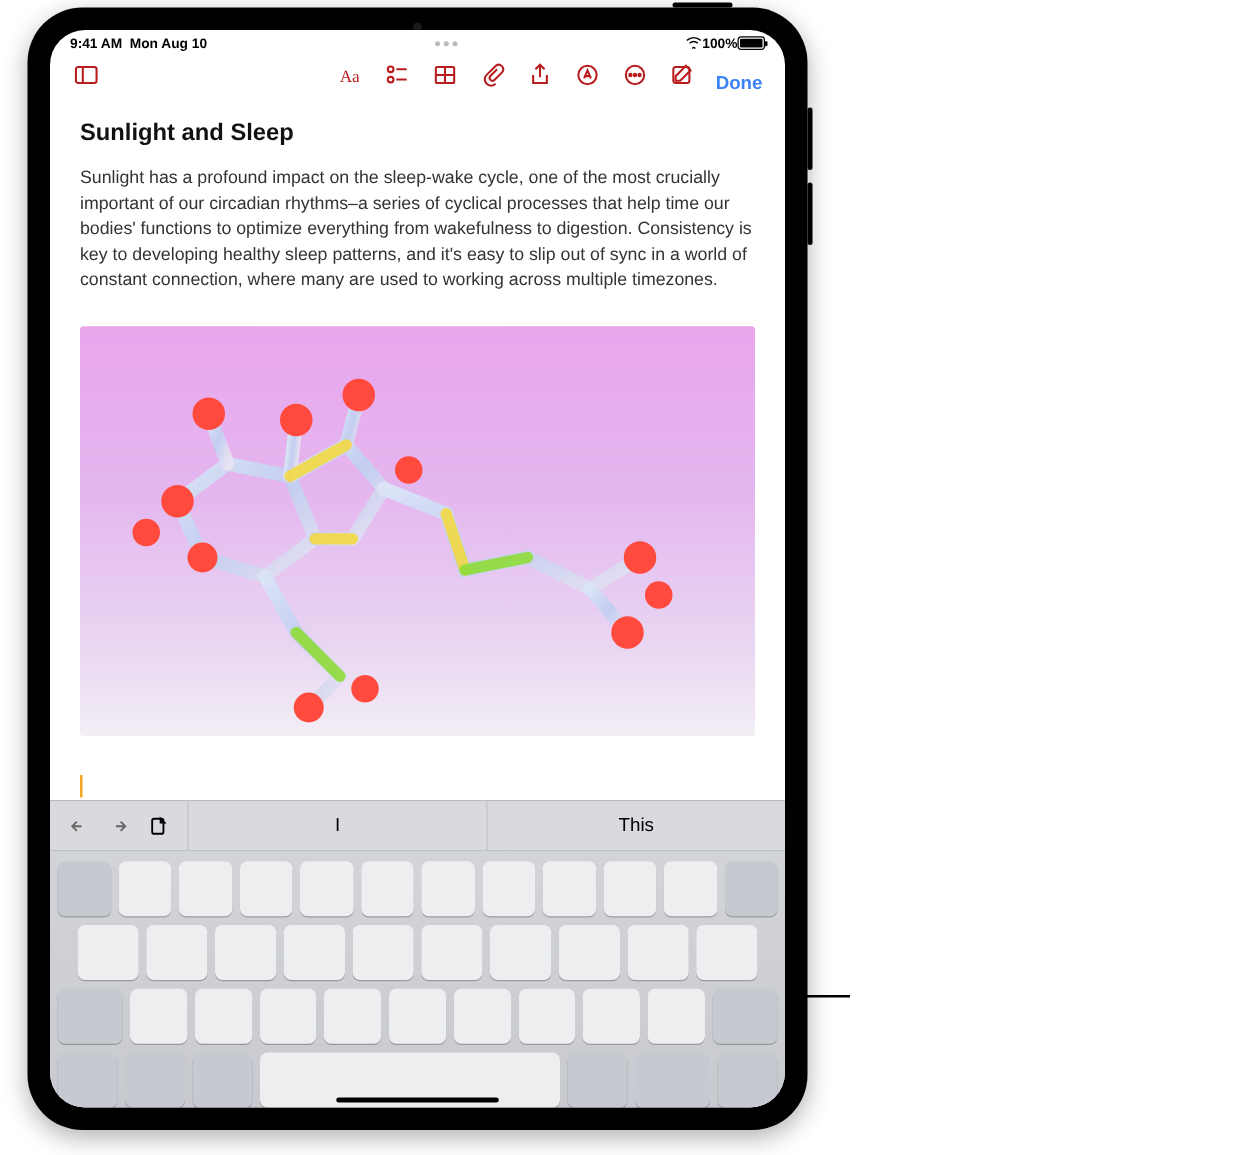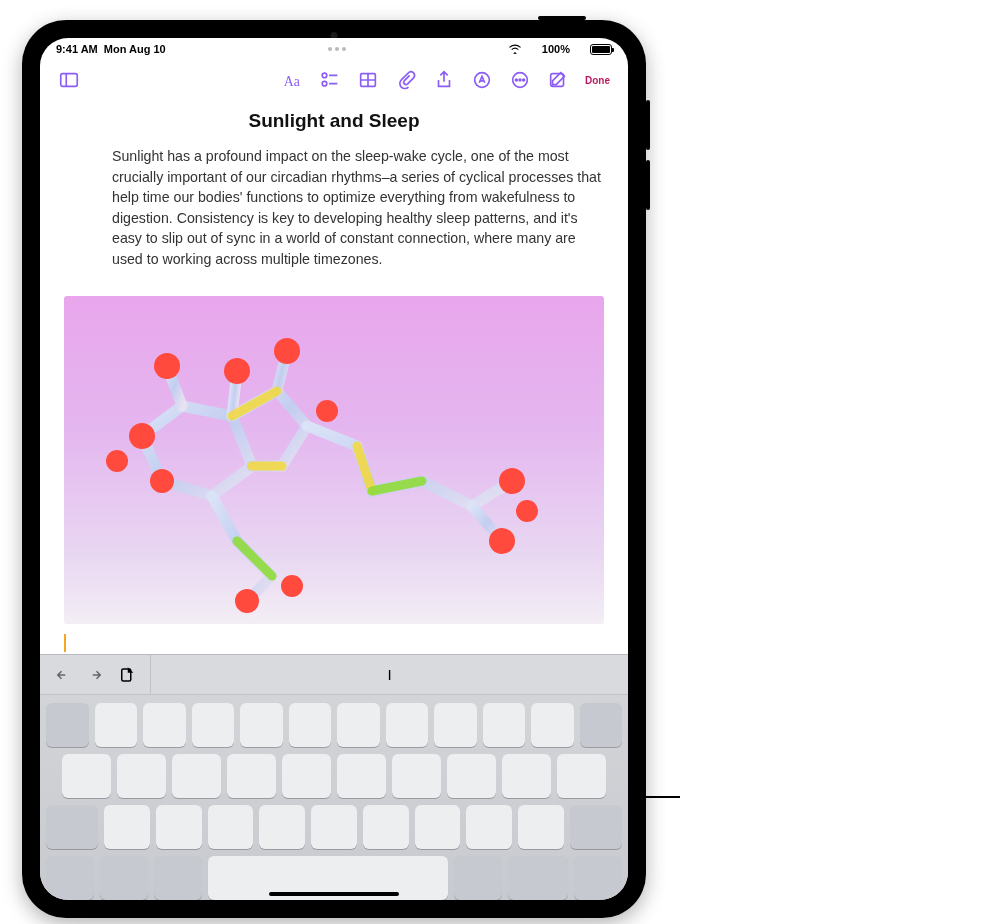--- a/index.html
+++ b/index.html
@@ -12,21 +12,21 @@
     overflow: hidden;
   }
   .stage {
     position: relative;
     width: 988px;
     height: 924px;
   }
   .ipad {
     position: absolute;
     left: 22px;
-    top: 20px;
+    top: 6px;
     width: 624px;
     height: 898px;
     background: #000;
     border-radius: 44px;
     box-shadow: 0 6px 20px rgba(0,0,0,0.3);
   }
   .ipad::before {
     content: "";
     position: absolute;
     left: 50%;
@@ -71,21 +71,21 @@
   .statusbar .left { display: flex; gap: 6px; }
   .statusbar .center { flex: 1; display: flex; justify-content: center; }
   .statusbar .dots {
     display: flex;
     gap: 3px;
     opacity: .4;
   }
   .statusbar .dots span {
     width: 4px; height: 4px; border-radius: 50%; background: #555;
   }
-  .statusbar .right { display: flex; align-items: center; gap: 20px; }
+  .statusbar .right { display: flex; align-items: flex-start; gap: 0; }
   .wifi {
     width: 14px; height: 10px;
   }
   .battery {
     width: 22px; height: 11px;
     border: 1px solid #000;
     border-radius: 3px;
     position: relative;
     padding: 1px;
   }
@@ -107,48 +107,46 @@
   .toolbar {
     height: 40px;
     display: flex;
     align-items: center;
     padding: 0 12px;
     gap: 4px;
   }
   .toolbar .spacer { flex: 1; }
   .toolbtn {
     width: 34px; height: 34px;
-    display: flex; align-items: center; justify-content: center;
+    display: flex; align-items: flex-start; justify-content: center;
     border-radius: 8px;
-    color: #8b5cf6;
+    color: #b91c1c;
   }
   .toolbtn svg { width: 22px; height: 22px; }
   .done {
-    color: #be185d;
-    font-size: 10px;
+    color: #3b82f6;
+    font-size: 15px;
     font-weight: 600;
     padding: 0 6px;
   }
 
   
   .note {
     padding: 10px 24px 12px 24px;
     color: #111;
   }
   .note h2 {
     font-size: 19px;
     font-weight: 700;
     margin-bottom: 14px;
-    text-align: center;
   }
   .note p {
     font-size: 14.2px;
     line-height: 1.45;
     color: #333;
-    margin-left: 48px;
   }
 
   .molecule-img {
     margin: 14px 24px 0 24px;
     height: 328px;
     border-radius: 3px;
     background: linear-gradient(180deg, #e9a6ec 0%, #e4b6ef 40%, #e9d8f2 80%, #f3eef5 100%);
     position: relative;
     overflow: hidden;
   }
@@ -427,20 +425,21 @@
             <svg viewBox="0 0 24 24" fill="none" stroke="#666" stroke-width="2">
                 <path d="M14 7 l5 5 -5 5 M19 12 h-10"></path>
               </svg>
             <svg class="scan" viewBox="0 0 24 24" fill="none" stroke="#000" stroke-width="2">
                 <rect x="5" y="4" width="12" height="16" rx="2"></rect>
                 <path d="M14 4 l4 4 h-4 z" fill="#000"></path>
               </svg>
           </div>
           <div class="words">
             <div class="word">I</div>
+            <div class="word">This</div>
           </div>
         </div>
         <div class="kb-rows">
           <div class="kb-row r1">
             <div class="key mod"></div>
             <div class="key"></div>
             <div class="key"></div>
             <div class="key"></div>
             <div class="key"></div>
             <div class="key"></div>

